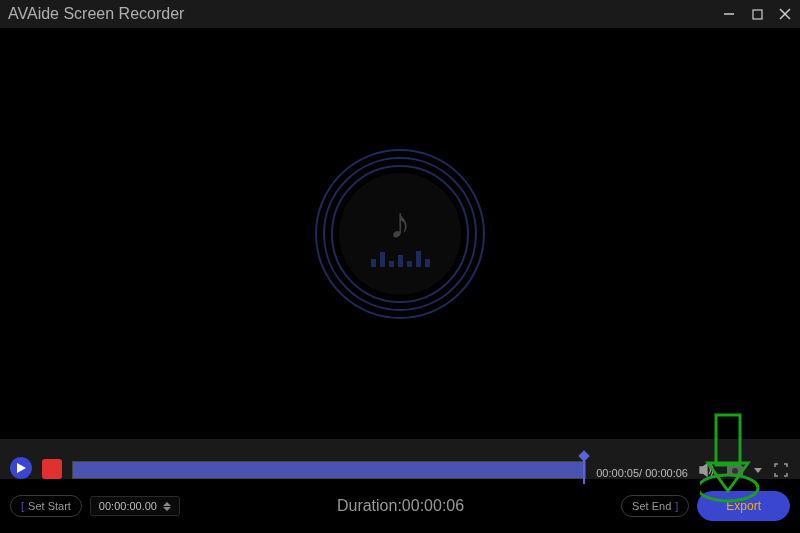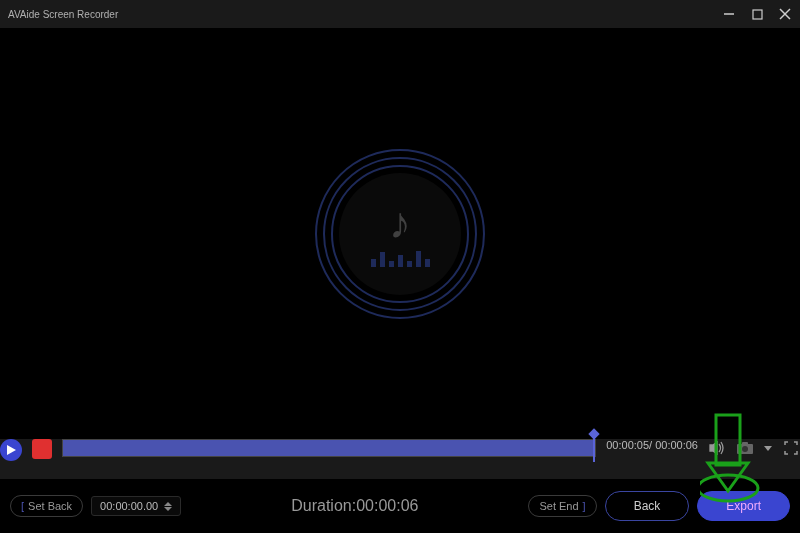--- a/index.html
+++ b/index.html
@@ -1,50 +1,50 @@
 <!DOCTYPE html>
 <html><head>
 <meta charset="utf-8">
 <style>
 * { margin:0; padding:0; box-sizing:border-box; font-family:Arial,sans-serif; }
 body { width:800px; height:533px; background:#000; color:#b0b0b0; overflow:hidden; position:relative; }
-.titlebar { height:28px; background:#1a1a1a; display:flex; align-items:center; justify-content:space-between; padding:0 8px; font-size:10px; }
+.titlebar { height:28px; background:#1a1a1a; display:flex; align-items:center; justify-content:space-between; padding:0 8px; font-size:16px; }
 .win-controls { display:flex; gap:14px; align-items:center; }
 .win-btn { width:14px; height:14px; display:flex; align-items:center; justify-content:center; cursor:pointer; color:#ccc; }
 .preview { position:absolute; top:28px; left:0; right:0; bottom:94px; background:#000; display:flex; align-items:center; justify-content:center; }
 .music-circle { width:170px; height:170px; position:relative; display:flex; align-items:center; justify-content:center; }
 .ring { position:absolute; border-radius:50%; border:2px solid #1e2a5a; }
 .ring1 { width:170px; height:170px; }
 .ring2 { width:154px; height:154px; }
 .ring3 { width:138px; height:138px; }
 .disc { width:122px; height:122px; border-radius:50%; background:#0a0a0a; display:flex; flex-direction:column; align-items:center; justify-content:center; }
 .note { color:#404040; font-size:44px; line-height:1; margin-bottom:4px; }
 .eq { display:flex; gap:4px; align-items:flex-end; height:18px; }
 .eq span { width:5px; background:#1e2a5a; }
 .eq span:nth-child(1){height:8px}.eq span:nth-child(2){height:15px}.eq span:nth-child(3){height:6px}.eq span:nth-child(4){height:12px}.eq span:nth-child(5){height:6px}.eq span:nth-child(6){height:16px}.eq span:nth-child(7){height:8px}
-.controls-row { position:absolute; bottom:54px; left:0; right:0; height:40px; background:#1a1a1a; display:flex; align-items:flex-start; padding:0 0; gap:10px; }
+.controls-row { position:absolute; bottom:54px; left:0; right:0; height:40px; background:#1a1a1a; display:flex; align-items:flex-end; padding:0 10px; gap:10px; }
 .play-btn { width:22px; height:22px; border-radius:50%; background:#3a45d0; display:flex; align-items:center; justify-content:center; cursor:pointer; }
 .play-btn svg{fill:#fff}
 .stop-btn { width:20px; height:20px; border-radius:3px; background:#e03030; cursor:pointer; }
 .timeline { flex:1; height:18px; border:1px solid #444; background:#4a53b0; position:relative; cursor:pointer; }
 .playhead { position:absolute; top:-6px; bottom:-6px; width:2px; background:#5a64d8; }
 .playhead::before{content:"";position:absolute;top:-4px;left:-3px;width:8px;height:8px;background:#5a64d8;transform:rotate(45deg)}
 .time-display { font-size:11px; color:#bbb; white-space:nowrap; }
 .icon-btn { width:18px; height:18px; display:flex; align-items:center; justify-content:center; cursor:pointer; color:#999; }
 .bottom-row { position:absolute; bottom:8px; left:0; right:0; height:38px; display:flex; align-items:center; padding:0 10px; gap:8px; }
 .set-btn { border:1px solid #3a3a3a; border-radius:14px; padding:4px 10px; font-size:11px; color:#999; cursor:pointer; background:transparent; display:flex; align-items:center; gap:4px; }
 .set-btn .bracket{color:#4a53b0}
 .time-box { border:1px solid #2a2a2a; border-radius:3px; padding:3px 8px; font-size:11px; color:#bbb; display:flex; align-items:center; gap:6px; background:#0a0a0a; }
 .stepper { display:flex; flex-direction:column; gap:1px; }
 .stepper span{width:0;height:0;border-left:4px solid transparent;border-right:4px solid transparent;cursor:pointer}
 .stepper .up{border-bottom:4px solid #888}
 .stepper .dn{border-top:4px solid #888}
 .duration { font-size:16px; color:#999; flex:1; text-align:center; }
 .action-btn { border-radius:16px; padding:7px 28px; font-size:12px; cursor:pointer; border:1px solid #3a45a0; background:transparent; color:#ccc; }
-.export-btn { background:#3a45d0; color:#f0abfc; border:1px solid #3a45d0; }
+.export-btn { background:#3a45d0; color:#eab308; border:1px solid #3a45d0; }
 .arrow-annotation { position:absolute; right:40px; bottom:30px; pointer-events:none; }
 .ph-right { left:calc(100% - 2px); }
 </style>
 </head>
 <body>
 
 <div class="titlebar">
   <span>AVAide Screen Recorder</span>
   <div class="win-controls">
     <div class="win-btn">
@@ -121,37 +121,36 @@
   <div class="icon-btn">
       <svg width="14" height="14" viewBox="0 0 14 14" fill="none" stroke="#999" stroke-width="1.5">
         <path d="M1 4V1h3M13 4V1h-3M1 10v3h3M13 10v3h-3"></path>
       </svg>
     </div>
 </div>
 
 <div class="bottom-row">
   <div class="set-btn">
       <span class="bracket">[</span>
-      <span>Set Back</span>
+      <span>Set Start</span>
     </div>
   <div class="time-box">
     <span>00:00:00.00</span>
     <div class="stepper">
         <span class="up"></span>
         <span class="dn"></span>
       </div>
   </div>
   <div class="duration">
     <span>Duration:</span><span>00:00:06</span>
   </div>
   <div class="set-btn">
       <span>Set End</span>
       <span class="bracket">]</span>
     </div>
-  <button class="action-btn">Back</button>
   <button class="action-btn export-btn">Export</button>
 </div>
 
 <svg class="arrow-annotation" width="60" height="90">
   <rect x="16" y="2" width="24" height="50" fill="none" stroke="#1aa01a" stroke-width="3"></rect>
   <polygon points="8,50 48,50 28,78" fill="none" stroke="#1aa01a" stroke-width="3"></polygon>
   <ellipse cx="28" cy="80" rx="30" ry="13" fill="none" stroke="#1aa01a" stroke-width="3" transform="translate(0,-5)"></ellipse>
 </svg>
 
 </body></html>

